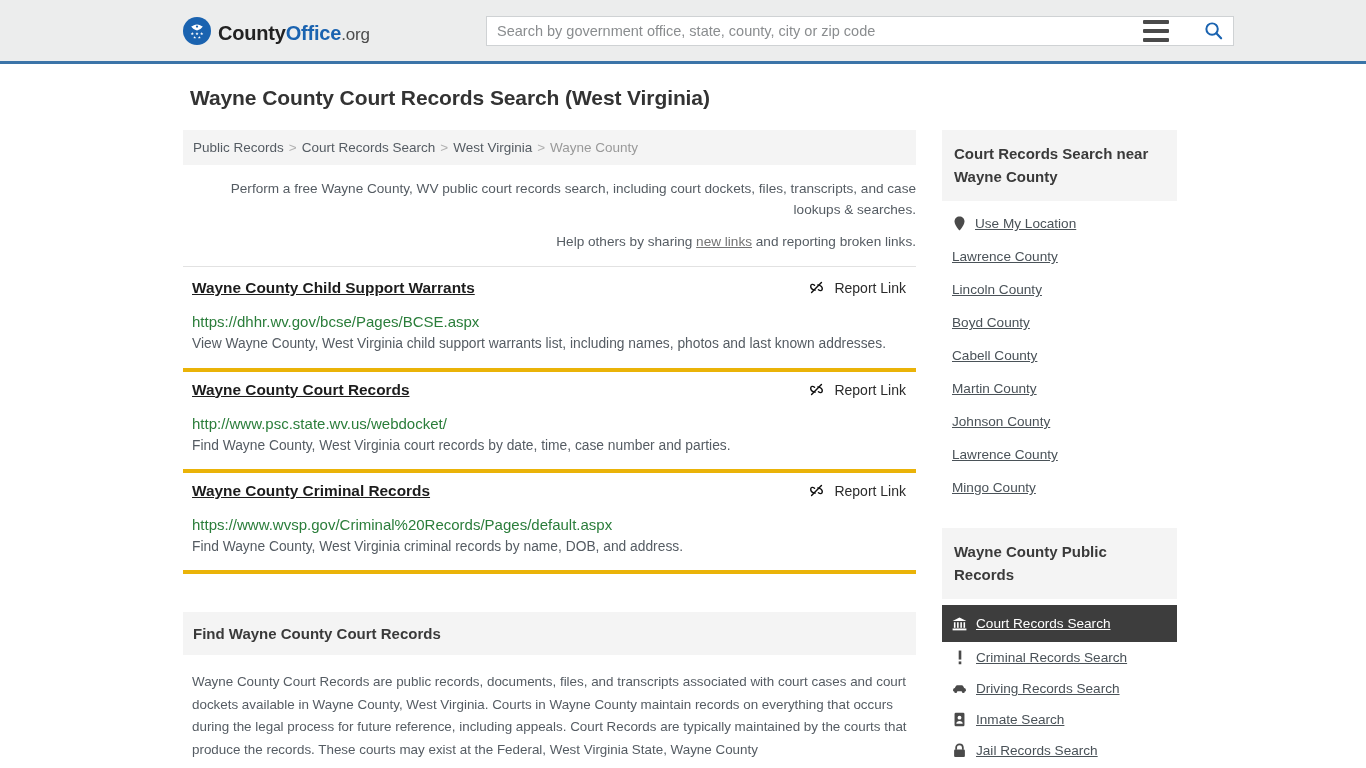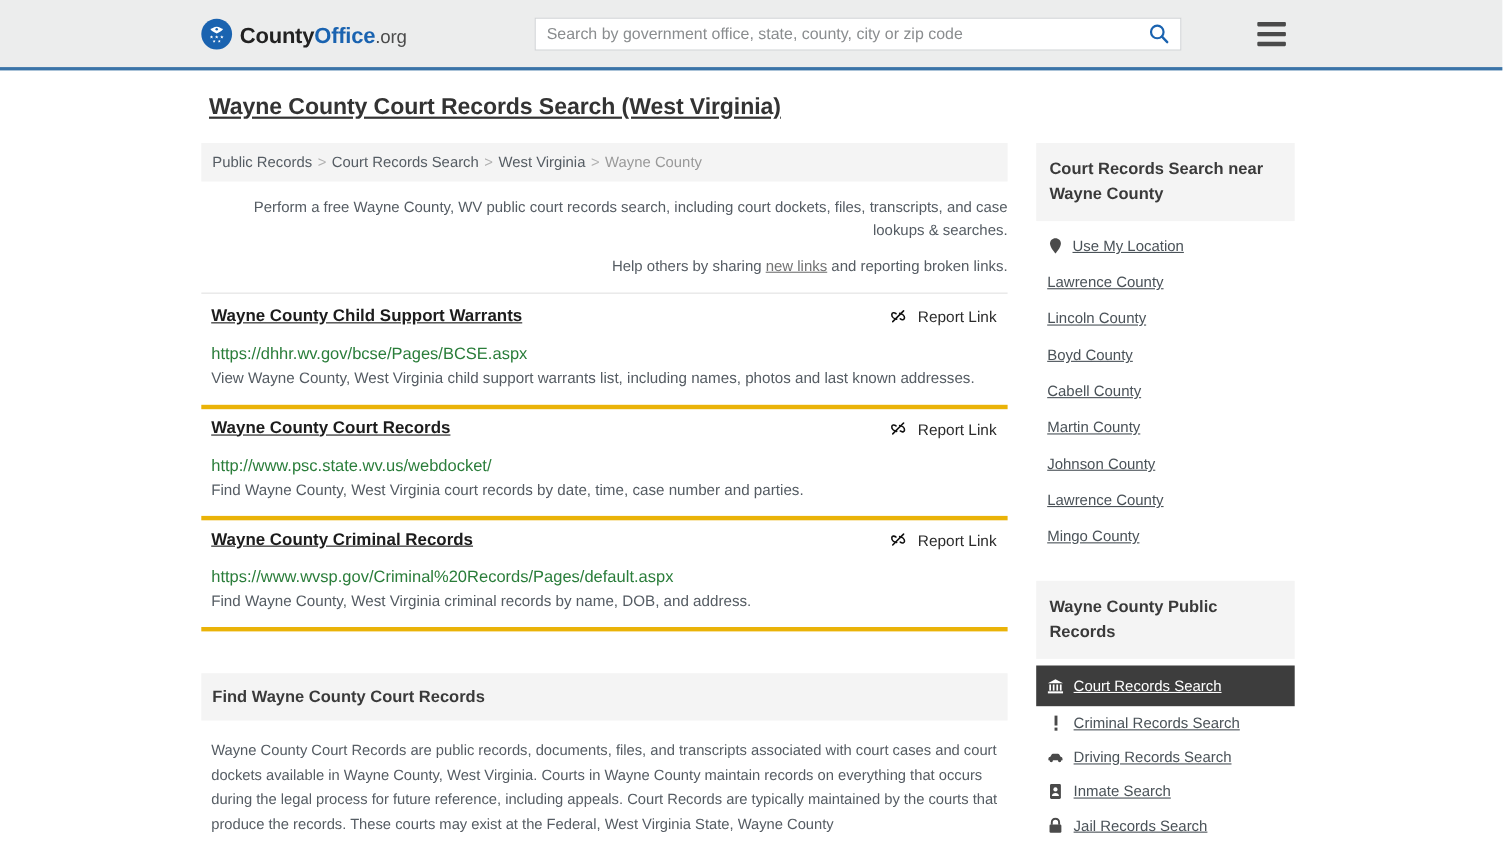--- a/index.html
+++ b/index.html
@@ -38,21 +38,21 @@
   }
   .brand-mark svg { display: block; }
   .brand-text { font-size: 20px; letter-spacing: -0.2px; color: #222; }
   .brand-text .b { color: #1a63b0; font-weight: bold; }
   .brand-text .c { font-weight: bold; }
   .brand-text .org { color: #4c4c4c; font-size: 17px; }
 
   .search-wrap {
     position: absolute;
     left: 303px;
-    width: 588px;
+    width: 748px;
     height: 30px;
     background: #ffffff;
     border: 1px solid #cfd2d4;
     display: flex; align-items: center;
   }
   .search-input {
     flex: 1; border: 0; outline: none; height: 100%;
     font-size: 14.5px; color: #333;
     padding: 0 10px;
     background: transparent;
@@ -77,21 +77,20 @@
     margin: 0 auto;
     padding-top: 22px;
     display: block;
   }
   h1.page-title {
     font-size: 21px;
     font-weight: bold;
     color: #333333;
     margin: 0 0 20px 7px;
     letter-spacing: -0.1px;
-    text-decoration: underline;
   }
   .cols { display: flex; gap: 26px; align-items: flex-start; }
   .main-col { width: 733px; flex: 0 0 733px; }
   .side-col { width: 235px; flex: 0 0 235px; }
 
   
   .breadcrumb {
     background: #f4f4f4;
     padding: 10px 10px;
     font-size: 13.5px;

